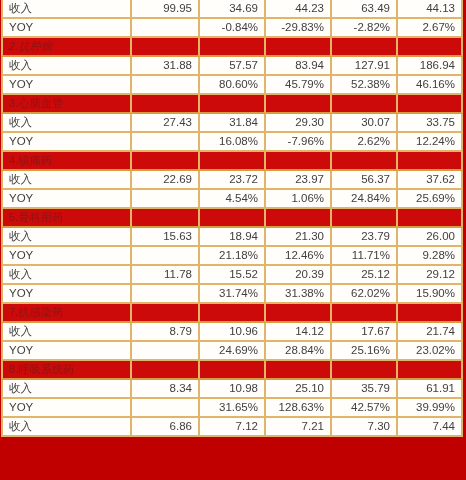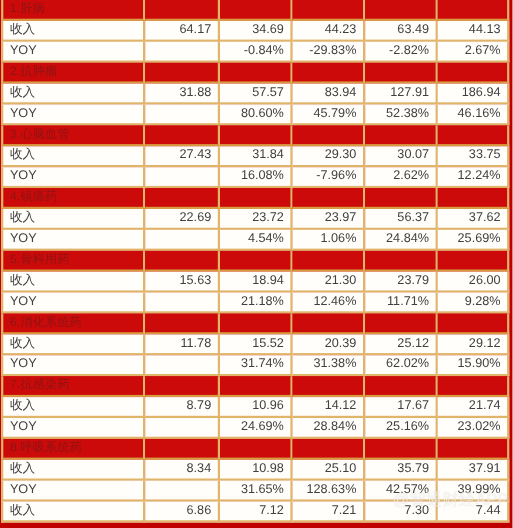--- a/index.html
+++ b/index.html
@@ -49,21 +49,21 @@
     border-right: 2px solid #e0b469;
     border-bottom: 2px solid #d89b3f;
     height: 17.4px;
   }
   tr.sect td.lbl {
     font-size: 11px;
     color: #8c1414;
     letter-spacing: .2px;
     font-style: normal;
   }
-  tr.sect td.lbl.ital { }
+  tr.sect td.lbl.ital { font-style: italic; }
   .watermark {
     position: absolute;
     right: 4px;
     bottom: 16px;
     font-size: 15px;
     color: rgba(255,255,255,0.62);
     letter-spacing: 0px;
     pointer-events: none;
     white-space: nowrap;
     text-shadow: 0 0 1px rgba(120,120,120,.25);
@@ -76,31 +76,23 @@
   <table class="grid">
     <colgroup>
       <col style="width:131px">
       <col style="width:68px">
       <col style="width:66px">
       <col style="width:66px">
       <col style="width:66px">
       <col style="width:65px">
     </colgroup>
     <tbody>
-        <tr class="sect">
-          <td class="lbl first">1.肝病</td>
-          <td class="blank"></td>
-          <td class="blank"></td>
-          <td class="blank"></td>
-          <td class="blank"></td>
-          <td class="blank"></td>
-        </tr>
-        <tr>
-          <td class="lbl first">收入</td>
-          <td class="num">64.17</td>
+        <tr>
+          <td class="lbl first">收入</td>
+          <td class="num">99.95</td>
           <td class="num">34.69</td>
           <td class="num">44.23</td>
           <td class="num">63.49</td>
           <td class="num">44.13</td>
         </tr>
         <tr>
           <td class="lbl first">YOY</td>
           <td class="num"></td>
           <td class="num">-0.84%</td>
           <td class="num">-29.83%</td>
@@ -196,28 +188,20 @@
           <td class="num">26.00</td>
         </tr>
         <tr>
           <td class="lbl first">YOY</td>
           <td class="num"></td>
           <td class="num">21.18%</td>
           <td class="num">12.46%</td>
           <td class="num">11.71%</td>
           <td class="num">9.28%</td>
         </tr>
-        <tr class="sect">
-          <td class="lbl first">6.消化系统药</td>
-          <td class="blank"></td>
-          <td class="blank"></td>
-          <td class="blank"></td>
-          <td class="blank"></td>
-          <td class="blank"></td>
-        </tr>
         <tr>
           <td class="lbl first">收入</td>
           <td class="num">11.78</td>
           <td class="num">15.52</td>
           <td class="num">20.39</td>
           <td class="num">25.12</td>
           <td class="num">29.12</td>
         </tr>
         <tr>
           <td class="lbl first">YOY</td>
@@ -258,35 +242,34 @@
           <td class="blank"></td>
           <td class="blank"></td>
           <td class="blank"></td>
         </tr>
         <tr>
           <td class="lbl first">收入</td>
           <td class="num">8.34</td>
           <td class="num">10.98</td>
           <td class="num">25.10</td>
           <td class="num">35.79</td>
-          <td class="num">37.91</td>
+          <td class="num">61.91</td>
         </tr>
         <tr>
           <td class="lbl first">YOY</td>
           <td class="num"></td>
           <td class="num">31.65%</td>
           <td class="num">128.63%</td>
           <td class="num">42.57%</td>
           <td class="num">39.99%</td>
         </tr>
         <tr>
           <td class="lbl first">收入</td>
           <td class="num">6.86</td>
           <td class="num">7.12</td>
           <td class="num">7.21</td>
           <td class="num">7.30</td>
           <td class="num">7.44</td>
         </tr>
       </tbody>
   </table>
 
-  <div class="watermark">@智通财经APP</div>
 </div>
 
 </body></html>

